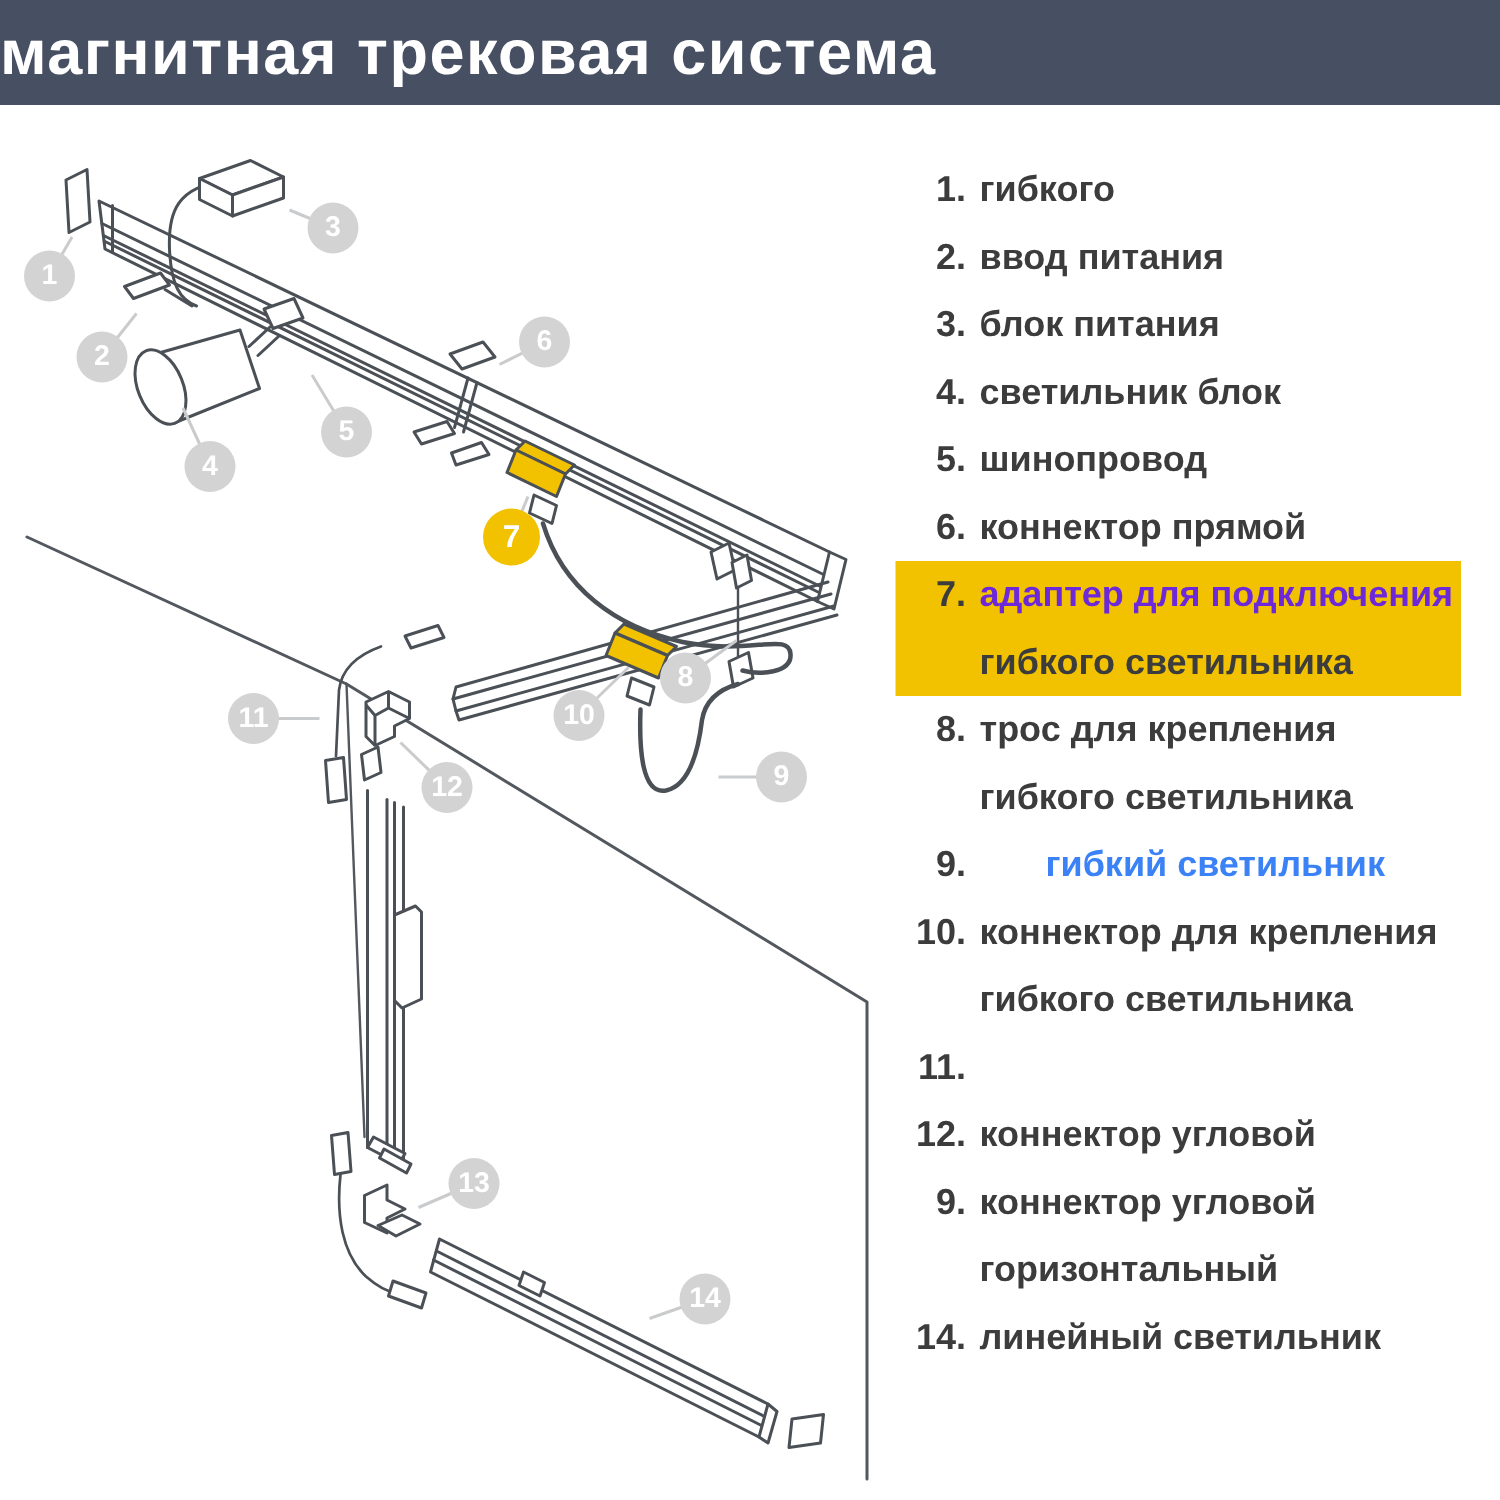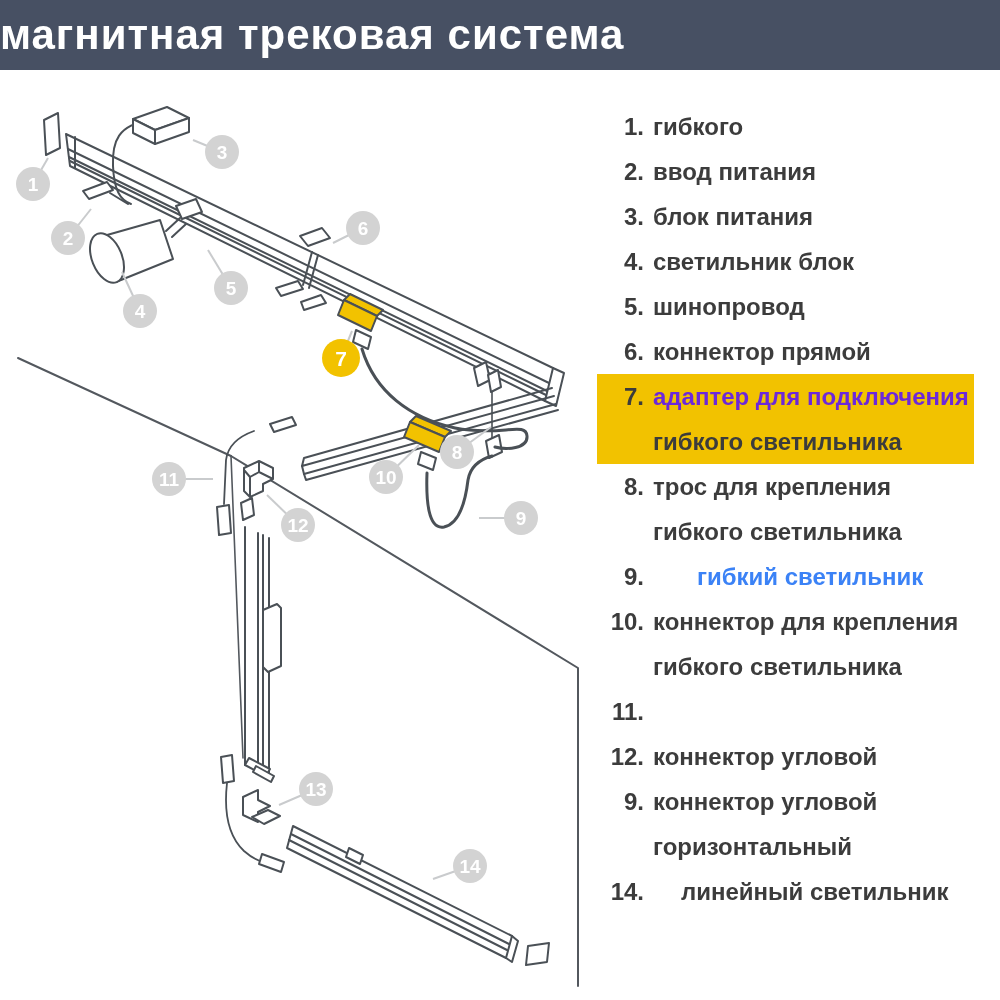--- a/index.html
+++ b/index.html
@@ -274,16 +274,16 @@
     <div class="leg-item">
       <span class="leg-num">9.</span>
       <div class="leg-lines">
         <div class="leg-line" style="color: rgb(60, 60, 60);">коннектор угловой</div>
         <div class="leg-line" style="color: rgb(60, 60, 60);">горизонтальный</div>
       </div>
     </div>
     <div class="leg-item">
       <span class="leg-num">14.</span>
       <div class="leg-lines">
-        <div class="leg-line" style="color: rgb(60, 60, 60); margin-left: 28px;">линейный светильник</div>
+        <div class="leg-line" style="color: rgb(60, 60, 60);">линейный светильник</div>
       </div>
     </div>
   </div>
 
 </body></html>

